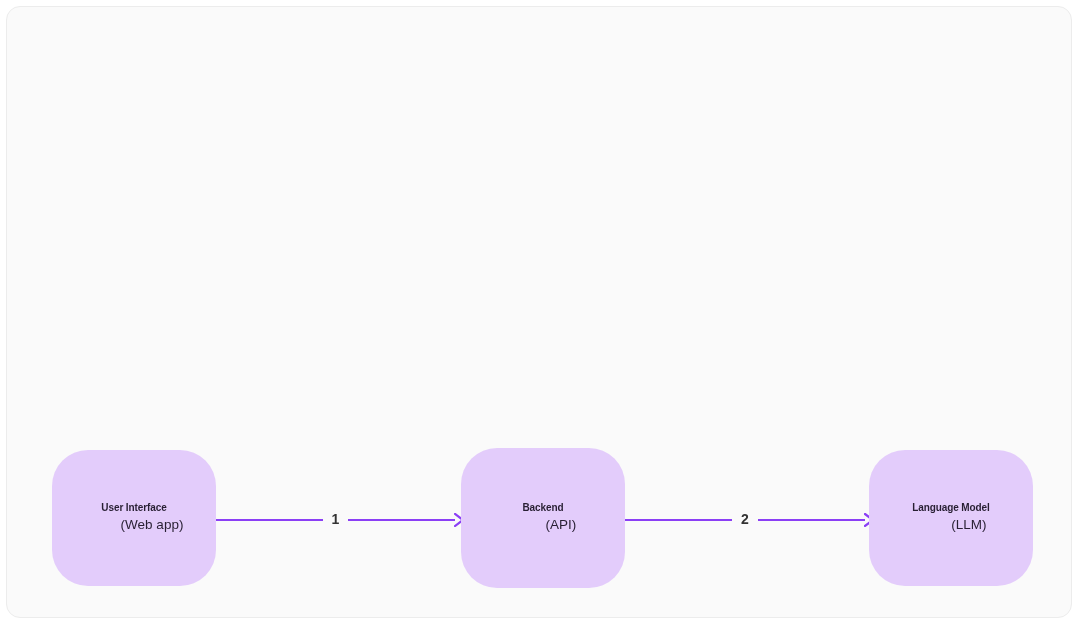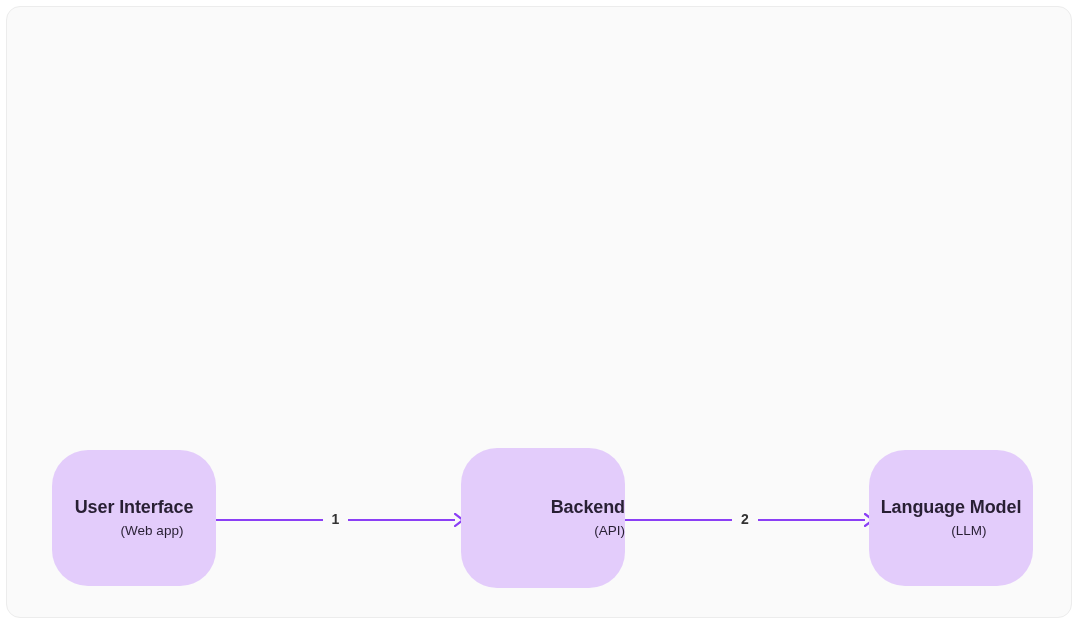--- a/index.html
+++ b/index.html
@@ -41,21 +41,21 @@
     background: #e3ccfb;
     border-radius: 36px;
     display: flex;
     flex-direction: column;
     align-items: center;
     justify-content: center;
     box-sizing: border-box;
     color: #281f33;
   }
   .node .title {
-    font-size: 18px;
+    font-size: 10px;
     font-weight: bold;
     letter-spacing: -0.1px;
     line-height: 1.5;
     white-space: nowrap;
   }
   .node .subtitle {
     font-size: 13.5px;
     font-weight: normal;
     line-height: 1.5;
     white-space: nowrap;
@@ -66,21 +66,20 @@
     left: 45px;
     top: 443px;
     width: 164px;
     height: 136px;
   }
   #node-backend {
     left: 454px;
     top: 441px;
     width: 164px;
     height: 140px;
-    align-items: flex-end;
   }
   #node-llm {
     left: 862px;
     top: 443px;
     width: 164px;
     height: 136px;
     text-align: center;
   }
 
   

